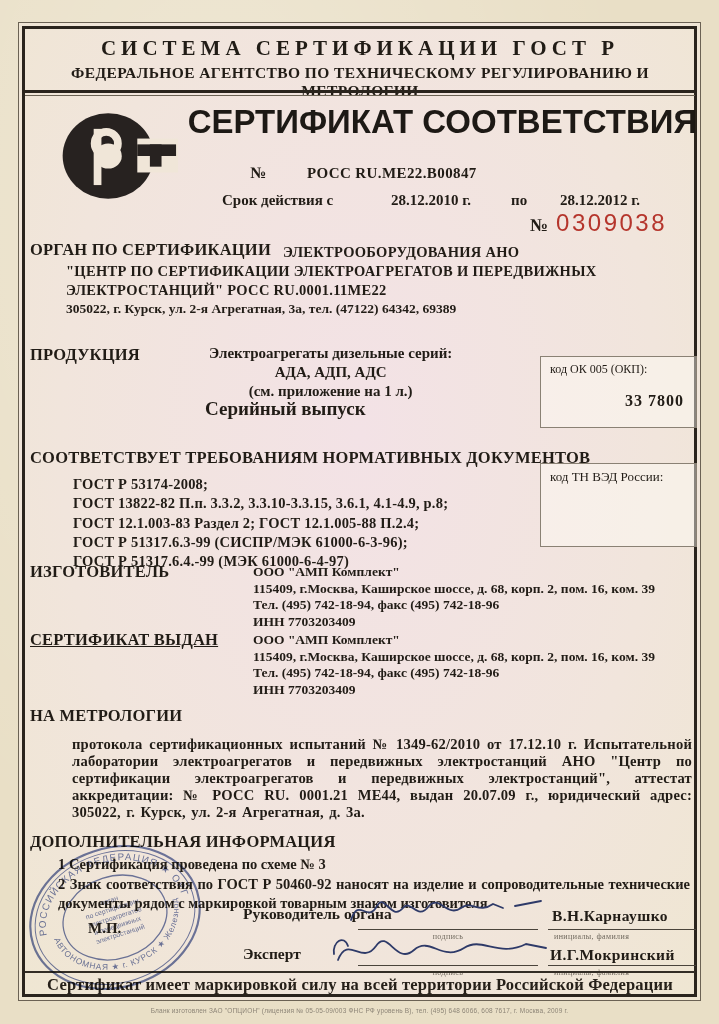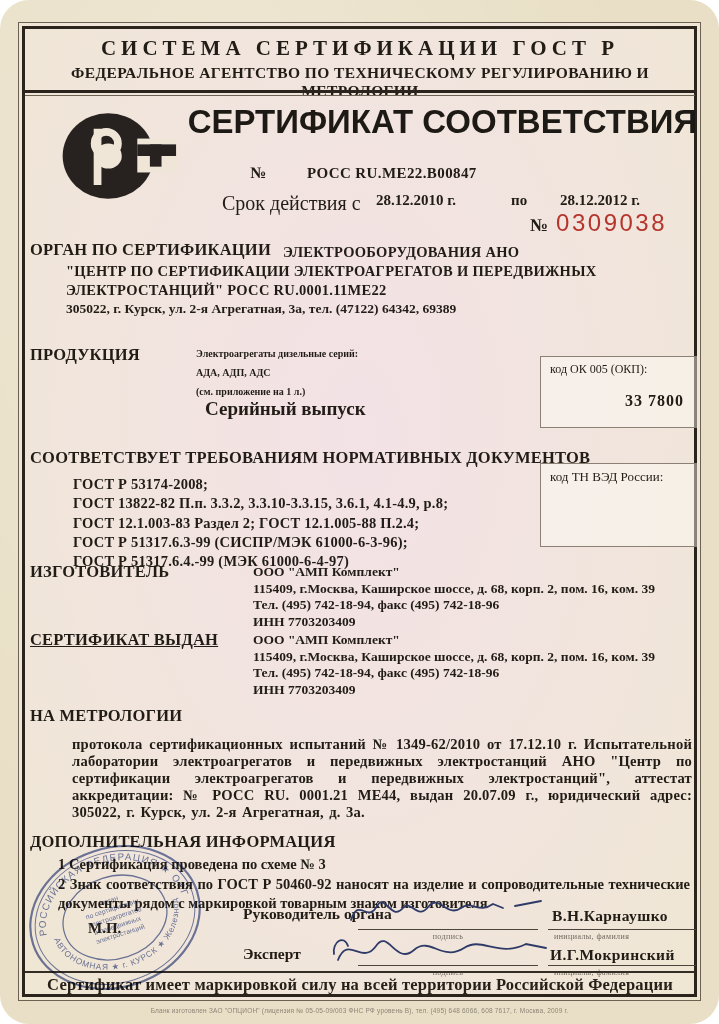--- a/index.html
+++ b/index.html
@@ -5,21 +5,20 @@
   html,body{margin:0;padding:0;}
   #page{
     position:relative;
     width:719px;height:1024px;
     background:
       radial-gradient(ellipse at 30% 20%, rgba(255,255,255,.25), rgba(0,0,0,0) 60%),
       #e9dfc6;
     font-family:"Liberation Serif", serif;
     color:#211c16;
     overflow:hidden;
-    border-radius:29px;
   }
   
   .interior{
     position:absolute;left:19px;top:23px;width:681px;height:977px;
     background:
       radial-gradient(ellipse at 50% 42%, #f3e2e6 0%, #f1e5dc 62%, #efe6d2 100%);
   }
   .frame{
     position:absolute;left:18px;top:22px;width:683px;height:979px;
     border:1px solid #6b6254;
@@ -45,40 +44,40 @@
 
   .title{
     left:180px;top:102px;width:512px;text-align:center;
     font-family:"Liberation Sans", sans-serif;
     font-weight:bold;font-size:34px;letter-spacing:0px;color:#1d1915;
     transform:scaleX(.97);transform-origin:center;
     white-space:nowrap;
   }
   .cert-no-label{left:250px;top:164px;font-weight:bold;font-size:16px;}
   .cert-no-value{left:307px;top:165px;font-weight:bold;font-size:15px;letter-spacing:.4px;}
-  .validity-label{left:222px;top:192px;font-weight:normal;font-size:20px;}
-  .valid-from{left:376px;top:192px;font-weight:bold;font-size:15px;}
+  .validity-label{left:222px;top:192px;font-weight:bold;font-size:15px;}
+  .valid-from{left:391px;top:192px;font-weight:bold;font-size:15px;}
   .to-label{left:511px;top:192px;font-weight:bold;font-size:15px;}
   .valid-to{left:560px;top:192px;font-weight:bold;font-size:15px;}
   .serial-row{left:530px;top:209px;display:flex;align-items:baseline;gap:8px;}
   .serial-no-sign{font-weight:bold;font-size:18px;}
   .serial-digits{
     font-family:"Liberation Sans", sans-serif;
     font-size:24px;color:#b5352c;letter-spacing:2.5px;font-weight:500;
   }
 
   .sec-label{font-weight:bold;font-size:16.5px;letter-spacing:.2px;}
   .org-label{left:30px;top:240px;}
   .org-line1{left:283px;top:244px;font-weight:bold;font-size:14.5px;letter-spacing:.3px;}
   .org-line2{left:66px;top:263px;font-weight:bold;font-size:14.5px;letter-spacing:.3px;}
   .org-line3{left:66px;top:282px;font-weight:bold;font-size:14.5px;letter-spacing:.3px;}
   .org-line4{left:66px;top:301px;font-weight:bold;font-size:13.5px;}
 
   .product-label{left:30px;top:345px;}
-  .product-lines{left:196px;top:344px;font-weight:bold;font-size:10px;line-height:19px;}
+  .product-lines{left:209px;top:344px;font-weight:bold;font-size:15px;line-height:19px;text-align:center;}
   .product-issue{left:205px;top:398px;font-weight:bold;font-size:19px;}
   .code-box{
     border:1px solid #8a8174;background:rgba(255,253,246,.45);
     box-sizing:border-box;
   }
   .okp-box{left:540px;top:356px;width:157px;height:72px;}
   .okp-label{left:550px;top:362px;font-size:12px;}
   .okp-value{left:540px;top:392px;width:157px;text-align:center;font-weight:bold;font-size:16px;letter-spacing:1px;margin-left:36px;}
 
   .conf-label{left:30px;top:448px;}

